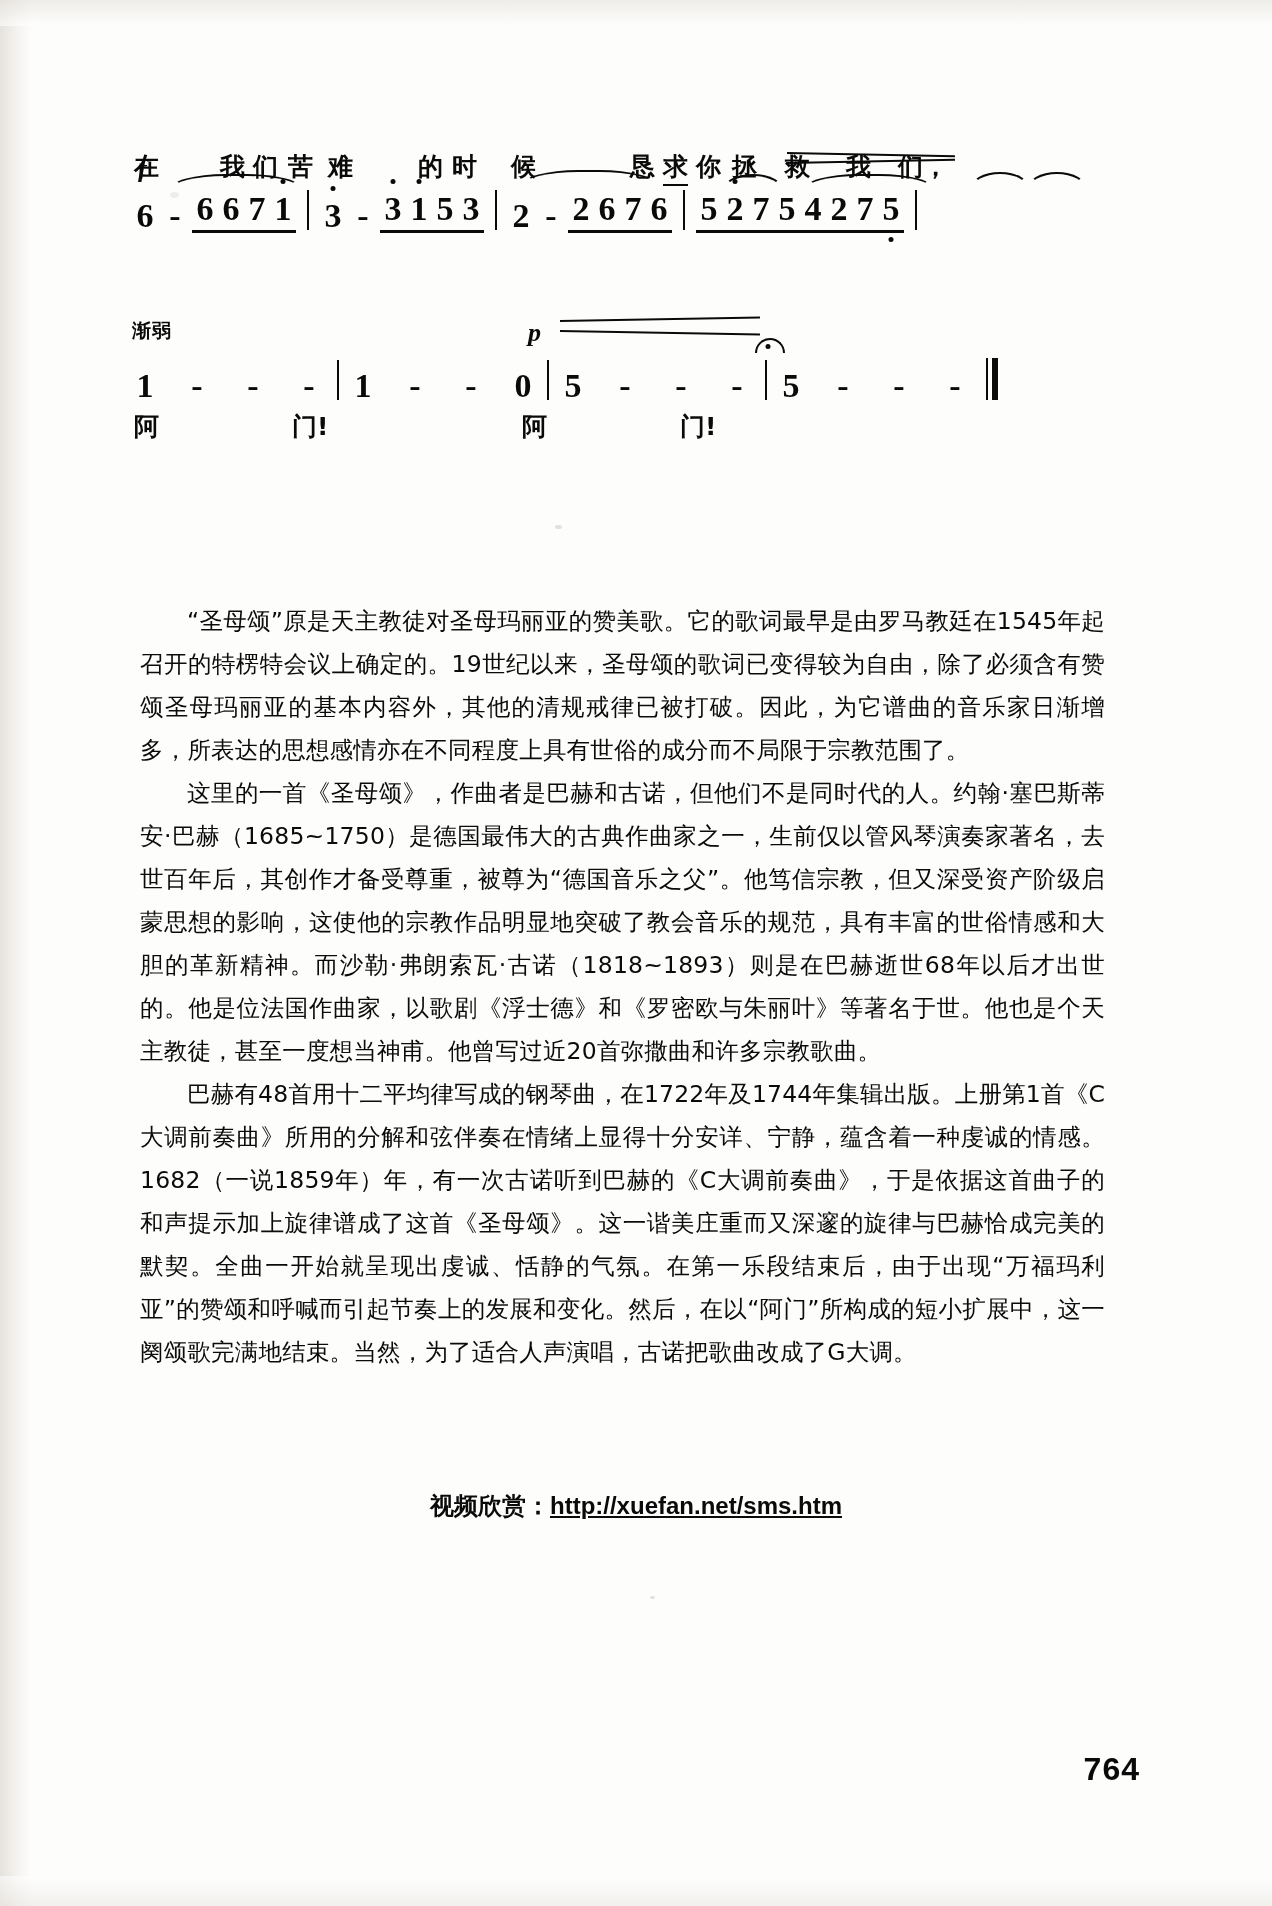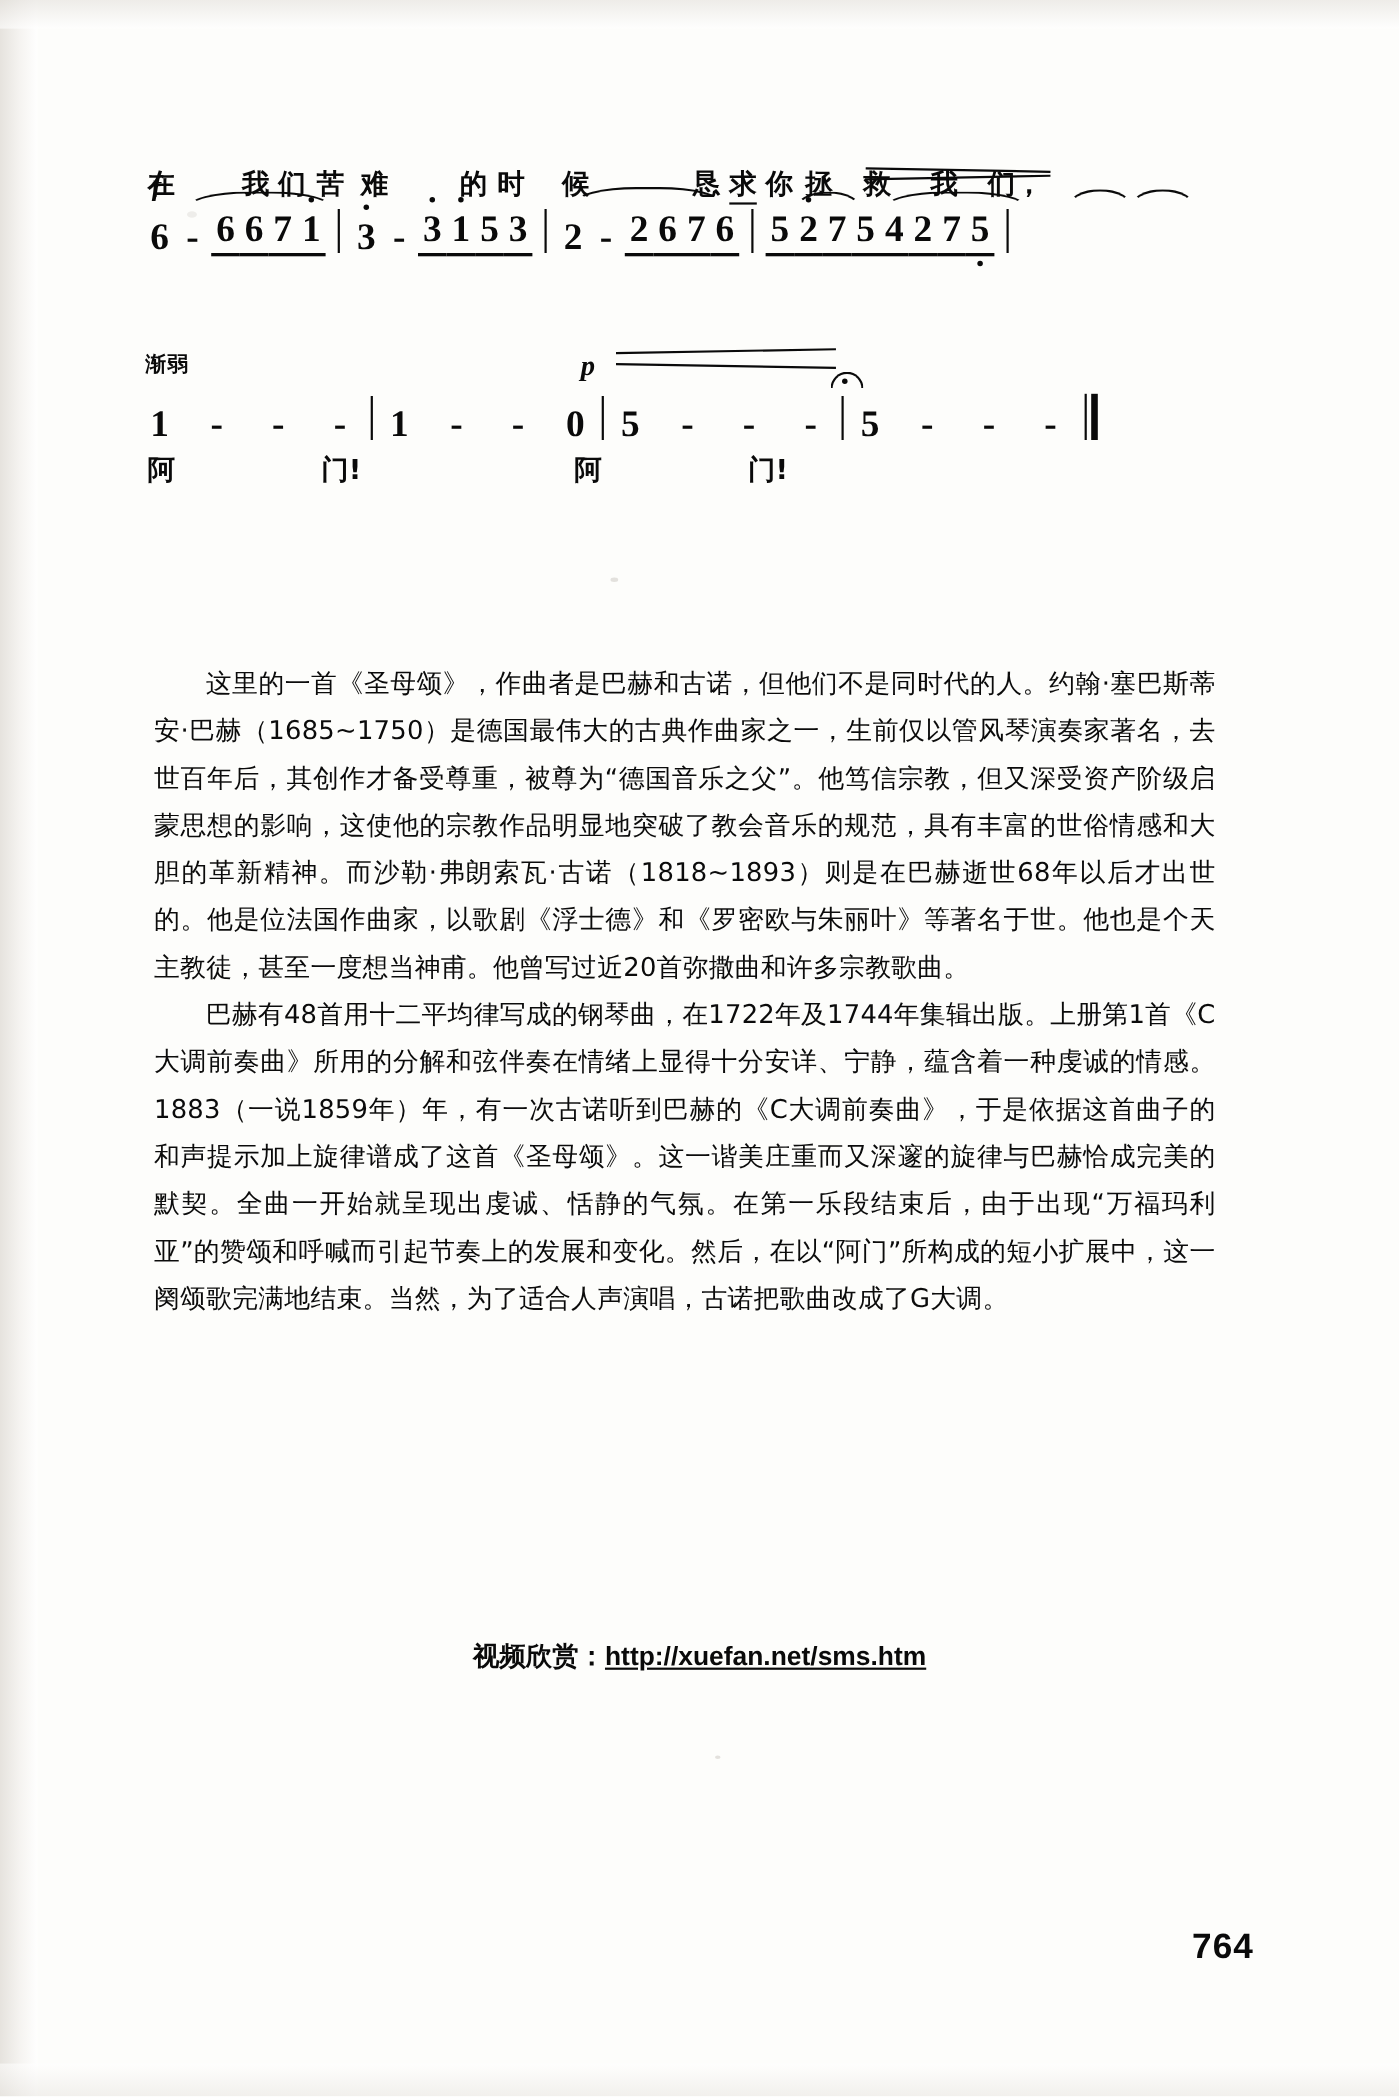--- a/index.html
+++ b/index.html
@@ -469,22 +469,23 @@
       <div>
         <span class="lyr" style="top:96px;left:2px;">阿</span>
         <span class="lyr" style="top:96px;left:160px;">门!</span>
         <span class="lyr" style="top:96px;left:390px;">阿</span>
         <span class="lyr" style="top:96px;left:548px;">门!</span>
       </div>
     </div>
   </div>
 
   <div class="prose">
+    <p>“圣母颂”原是天主教徒对圣母玛丽亚的赞美歌。它的歌词最早是由罗马教廷在1545年起召开的特楞特会议上确定的。19世纪以来，圣母颂的歌词已变得较为自由，除了必须含有赞颂圣母玛丽亚的基本内容外，其他的清规戒律已被打破。因此，为它谱曲的音乐家日渐增多，所表达的思想感情亦在不同程度上具有世俗的成分而不局限于宗教范围了。</p>
     <p>这里的一首《圣母颂》，作曲者是巴赫和古诺，但他们不是同时代的人。约翰·塞巴斯蒂安·巴赫（1685~1750）是德国最伟大的古典作曲家之一，生前仅以管风琴演奏家著名，去世百年后，其创作才备受尊重，被尊为“德国音乐之父”。他笃信宗教，但又深受资产阶级启蒙思想的影响，这使他的宗教作品明显地突破了教会音乐的规范，具有丰富的世俗情感和大胆的革新精神。而沙勒·弗朗索瓦·古诺（1818~1893）则是在巴赫逝世68年以后才出世的。他是位法国作曲家，以歌剧《浮士德》和《罗密欧与朱丽叶》等著名于世。他也是个天主教徒，甚至一度想当神甫。他曾写过近20首弥撒曲和许多宗教歌曲。</p>
-    <p>巴赫有48首用十二平均律写成的钢琴曲，在1722年及1744年集辑出版。上册第1首《C大调前奏曲》所用的分解和弦伴奏在情绪上显得十分安详、宁静，蕴含着一种虔诚的情感。1883（一说1859年）年，有一次古诺听到巴赫的《C大调前奏曲》，于是依据这首曲子的和声提示加上旋律谱成了这首《圣母颂》。这一谐美庄重而又深邃的旋律与巴赫恰成完美的默契。全曲一开始就呈现出虔诚、恬静的气氛。在第一乐段结束后，由于出现“万福玛利亚”的赞颂和呼喊而引起节奏上的发展和变化。然后，在以“阿门”所构成的短小扩展中，这一阕颂歌完满地结束。当然，为了适合人声演唱，古诺把歌曲改成了G大调。</p>
+    <p>巴赫有48首用十二平均律写成的钢琴曲，在1722年及1744年集辑出版。上册第1首《C大调前奏曲》所用的分解和弦伴奏在情绪上显得十分安详、宁静，蕴含着一种虔诚的情感。1682（一说1859年）年，有一次古诺听到巴赫的《C大调前奏曲》，于是依据这首曲子的和声提示加上旋律谱成了这首《圣母颂》。这一谐美庄重而又深邃的旋律与巴赫恰成完美的默契。全曲一开始就呈现出虔诚、恬静的气氛。在第一乐段结束后，由于出现“万福玛利亚”的赞颂和呼喊而引起节奏上的发展和变化。然后，在以“阿门”所构成的短小扩展中，这一阕颂歌完满地结束。当然，为了适合人声演唱，古诺把歌曲改成了G大调。</p>
   </div>
 
   <div class="vlink">
     <span>视频欣赏：</span><span class="url">http://xuefan.net/sms.htm</span>
   </div>
 
   <div class="pageno">764</div>
 
 </div>
 

